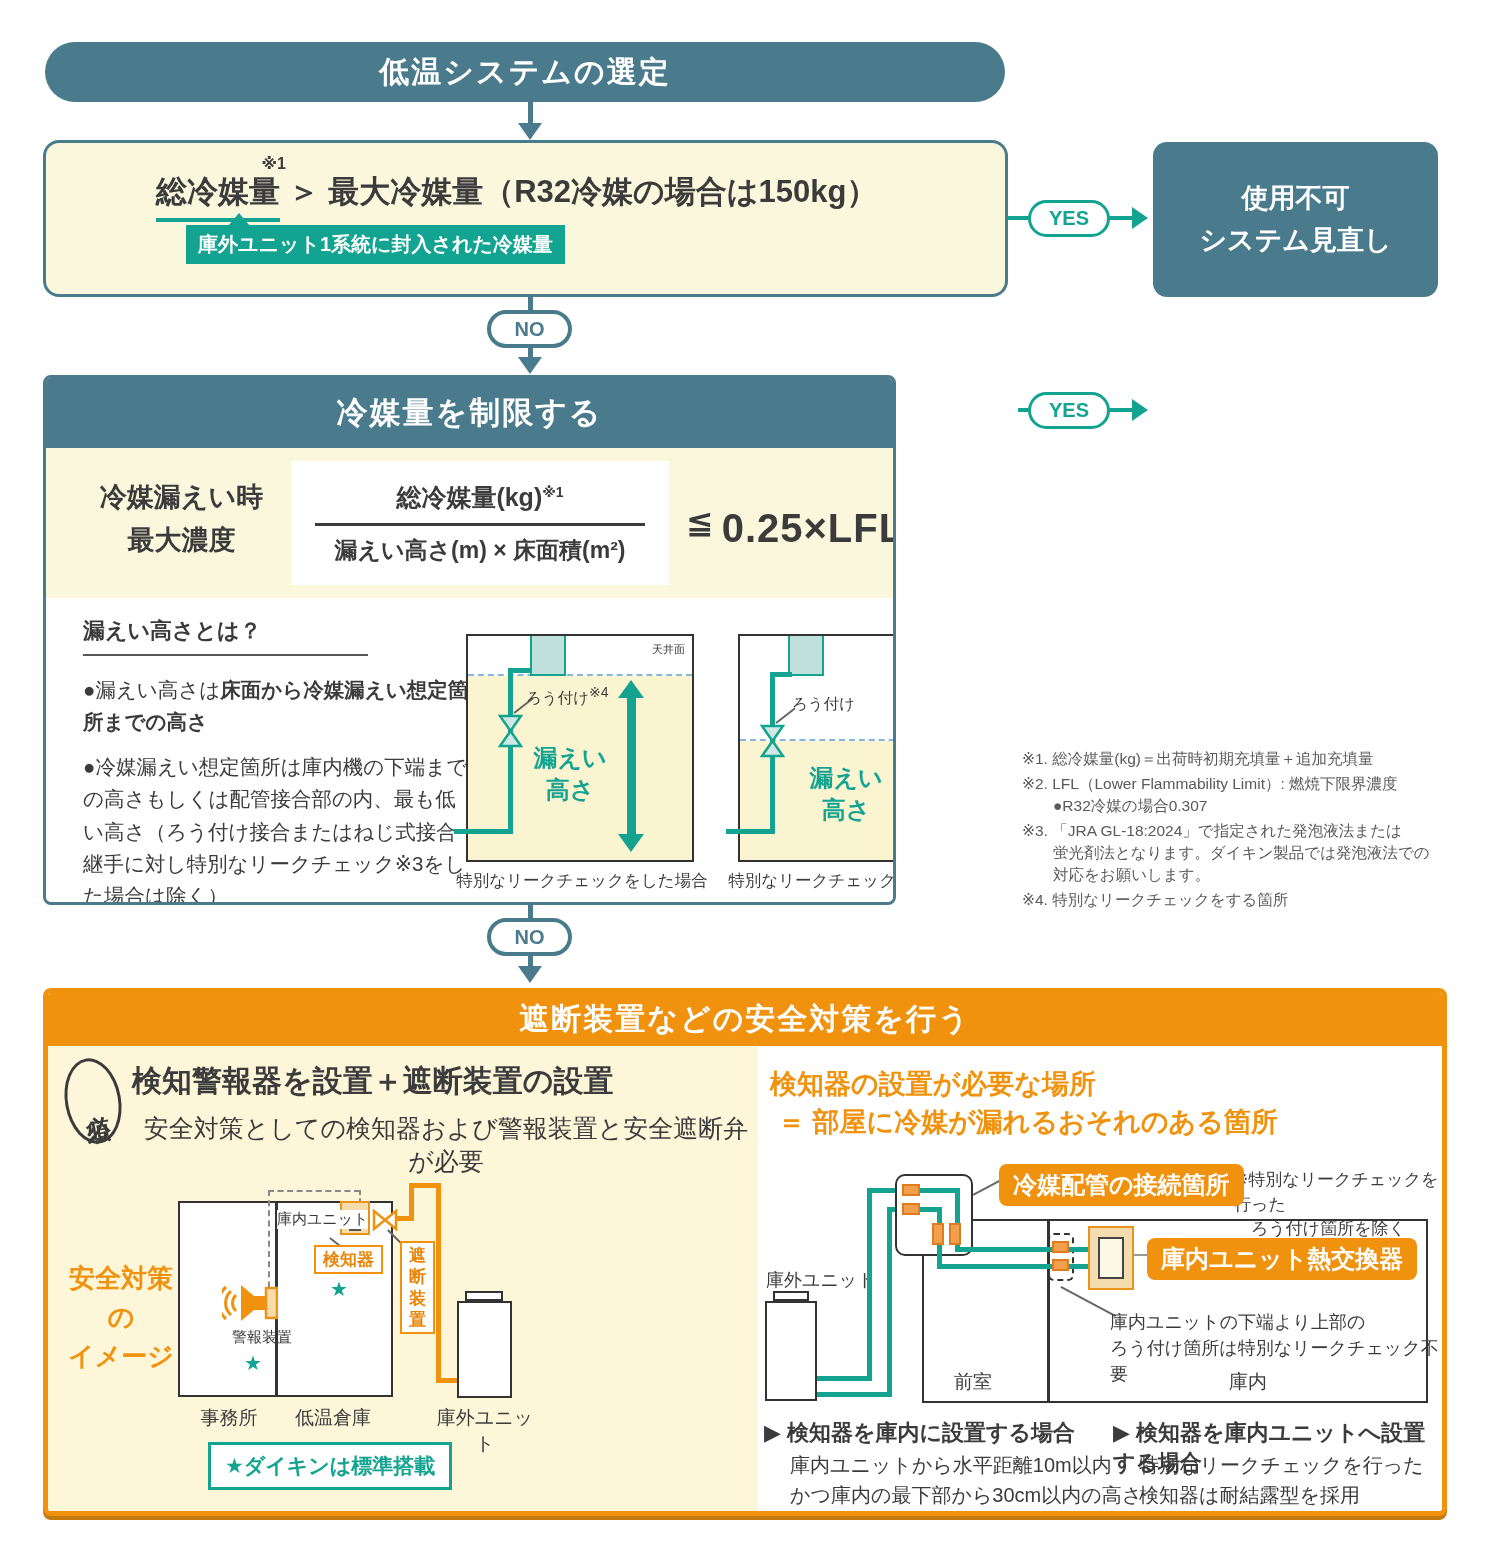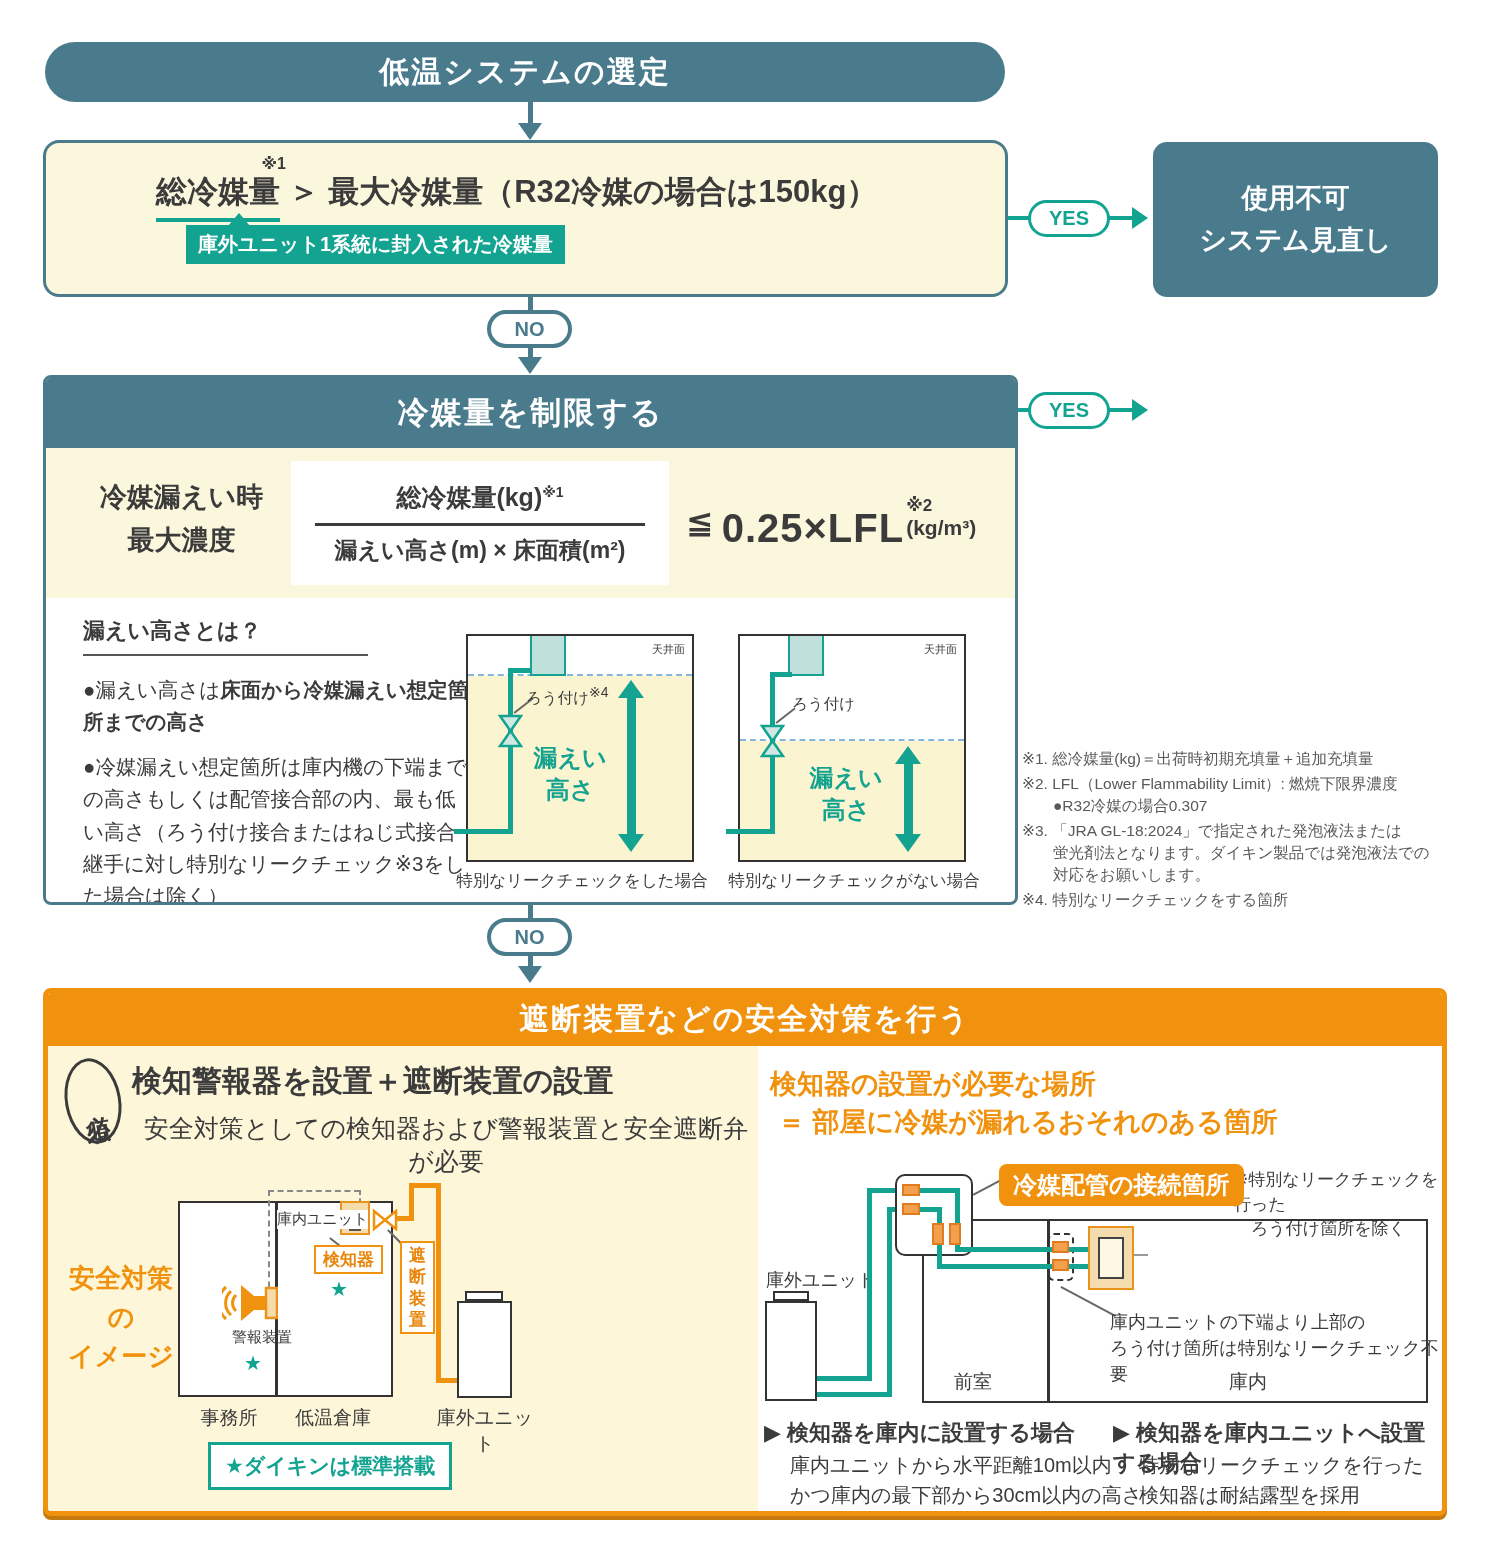--- a/index.html
+++ b/index.html
@@ -29,21 +29,21 @@
 .callout:before { content:""; position:absolute; top:-12px; left:42px; border-left:11px solid transparent; border-right:11px solid transparent; border-bottom:13px solid #12a391; }
 
 
 .reject { left:1153px; top:142px; width:285px; height:155px; background:#4a7b8d; border-radius:14px; color:#fff;
   display:flex; flex-direction:column; align-items:center; justify-content:center; font-size:27px; font-weight:bold; line-height:1.55; }
 .okbox { left:1153px; top:372px; width:285px; height:330px; background:#16a795; border-radius:14px; color:#fff; }
 .okbox .ok-title { position:absolute; left:0; right:0; top:28px; text-align:center; font-size:28px; font-weight:bold; line-height:1.5; }
 .okbox .ok-body { position:absolute; left:22px; right:20px; top:122px; font-size:20.5px; line-height:1.66; }
 
 
-.box2 { left:43px; top:375px; width:975px; height:530px; background:#fdba74; border:3px solid #4a7b8d; border-radius:8px; overflow:hidden; }
+.box2 { left:43px; top:375px; width:853px; height:530px; background:#fdba74; border:3px solid #4a7b8d; border-radius:8px; overflow:hidden; }
 .box2-header { height:70px; background:#4a7b8d; color:#fff; font-size:31px; font-weight:bold; display:flex; align-items:center; justify-content:center; letter-spacing:2px; }
 .box2-cream { position:relative; height:150px; background:#fbf7dd; }
 .cond-label { position:absolute; left:28px; top:28px; width:215px; text-align:center; font-size:27px; font-weight:bold; line-height:1.6; }
 .frac { position:absolute; left:245px; top:13px; width:378px; height:124px; background:#fff; display:flex; flex-direction:column; align-items:center; justify-content:center; }
 .frac-num { font-size:25px; font-weight:bold; }
 .frac-num sup, .sup { font-size:14px; vertical-align:super; }
 .frac-bar { width:330px; height:3px; background:#3b3b3b; margin:9px 0; }
 .frac-den { font-size:23px; font-weight:bold; }
 .limit { position:absolute; left:640px; top:44px; display:flex; align-items:center; }
 .limit-op { font-size:33px; font-weight:bold; margin-right:8px; }
@@ -349,20 +349,21 @@
         <div class="abs" style="left:8px; top:222px; font-size:18px;">庫外ユニット</div>
         <div class="outdoor" style="left:15px; top:245px; width:36px; height:10px;"></div>
         <div class="outdoor" style="left:7px; top:255px; width:52px; height:100px;"></div>
 
         <div class="thinline" style="left:215px; top:148px; width:32px; transform:rotate(-28deg); z-index:4;"></div>
         <div class="obadge" style="left:241px; top:118px;">冷媒配管の接続箇所</div>
         <div class="note pre" style="left:476px; top:122px;">※特別なリークチェックを行った
 　ろう付け箇所を除く</div>
 
         <div class="grayline" style="left:376px; top:208px; width:14px; z-index:4;"></div>
+        <div class="obadge" style="left:389px; top:192px;">庫内ユニット熱交換器</div>
 
         <div class="thinline" style="left:303px; top:240px; width:62px; transform:rotate(28deg);"></div>
         <div class="note pre" style="left:352px; top:263px; font-size:18px;">庫内ユニットの下端より上部の
 ろう付け箇所は特別なリークチェック不要</div>
 
         <div class="case-title" style="left:6px; top:372px;">▶ 検知器を庫内に設置する場合</div>
         <div class="case-body pre" style="left:32px; top:404px;">庫内ユニットから水平距離10m以内
 かつ庫内の最下部から30cm以内の高さ</div>
         <div class="case-title" style="left:355px; top:372px;">▶ 検知器を庫内ユニットへ設置する場合</div>
         <div class="case-body pre" style="left:381px; top:404px;">特別なリークチェックを行った

